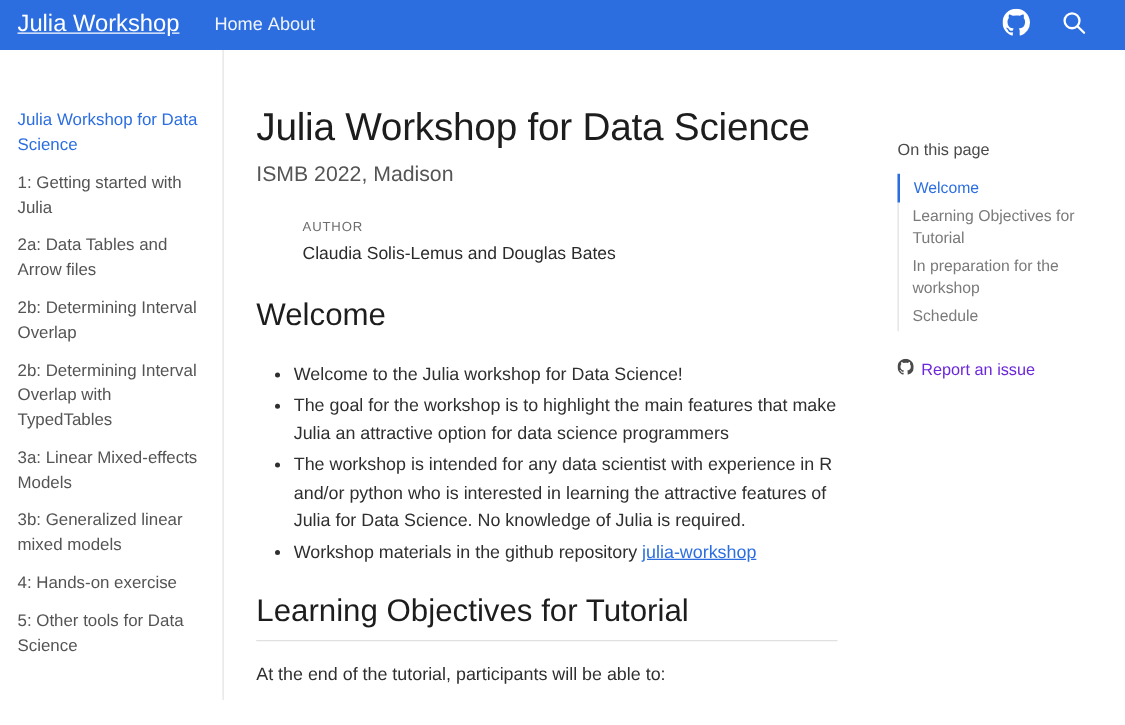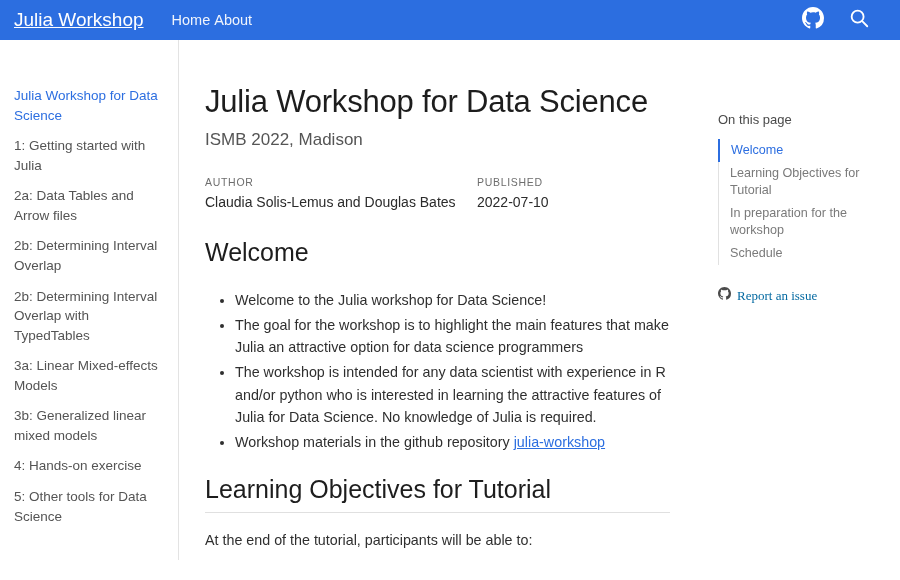--- a/index.html
+++ b/index.html
@@ -89,21 +89,21 @@
   .subtitle {
     font-size: 17px;
     color: #555555;
     margin: 0 0 26px 0;
   }
   .meta-row {
     display: flex;
     gap: 0;
     margin-bottom: 28px;
   }
-  .meta-block { min-width: 0; }
+  .meta-block { min-width: 0; margin-left: 37px; }
   .meta-block.author { width: 272px; flex: 0 0 272px; }
   .meta-label {
     font-size: 10.5px;
     letter-spacing: 0.7px;
     color: #6d6d6d;
     margin-bottom: 6px;
   }
   .meta-value {
     font-size: 14px;
     color: #2b2b2b;
@@ -168,23 +168,22 @@
   .toc-item.active {
     color: #2c6ee0;
     border-left: 2px solid #2c6ee0;
     padding-left: 11px;
   }
   .report {
     display: flex;
     align-items: center;
     gap: 6px;
     font-size: 13px;
-    color: #0369a1;
-    text-decoration: none;
-    font-family: Liberation Serif, serif;
+    color: #6d28d9;
+    text-decoration: none;
   }
 </style>
 </head>
 <body>
 
 <div class="navbar">
   <a class="brand" href="#">Julia Workshop</a>
   <div class="nav-links">
     <a class="nav-link" href="#">Home</a>
     <a class="nav-link" href="#">About</a>
@@ -220,24 +219,20 @@
 
   <main class="content">
     <h1 class="title">Julia Workshop for Data Science</h1>
     <p class="subtitle">ISMB 2022, Madison</p>
 
     <div class="meta-row">
       <div class="meta-block author">
         <div class="meta-label">AUTHOR</div>
         <div class="meta-value">Claudia Solis-Lemus and Douglas Bates</div>
       </div>
-      <div class="meta-block">
-        <div class="meta-label">PUBLISHED</div>
-        <div class="meta-value">2022-07-10</div>
-      </div>
     </div>
 
     <h2 class="section">Welcome</h2>
     <ul class="bullets">
       <li>Welcome to the Julia workshop for Data Science!</li>
       <li>The goal for the workshop is to highlight the main features that make Julia an attractive option for data science programmers</li>
       <li>The workshop is intended for any data scientist with experience in R and/or python who is interested in learning the attractive features of Julia for Data Science. No knowledge of Julia is required.</li>
       <li><span>Workshop materials in the github repository </span><a class="inline-link" href="#">julia-workshop</a></li>
     </ul>
 

